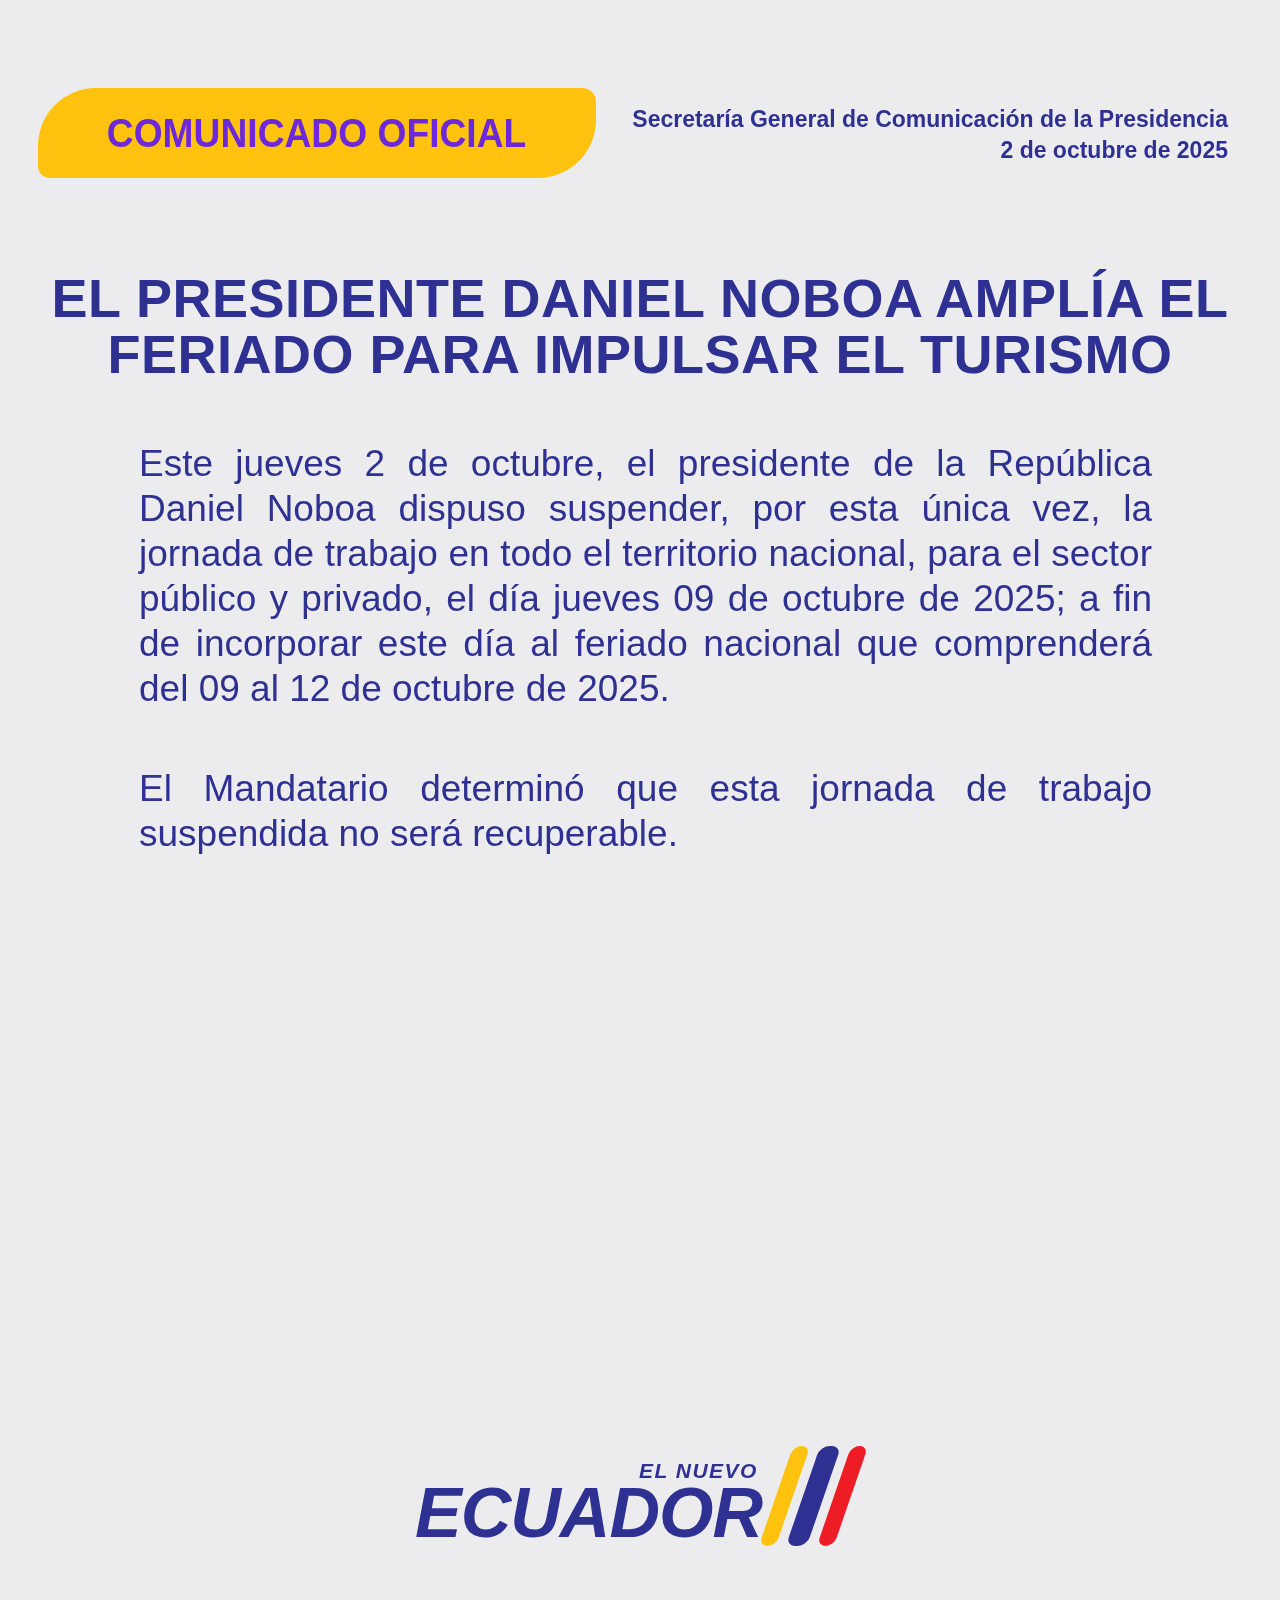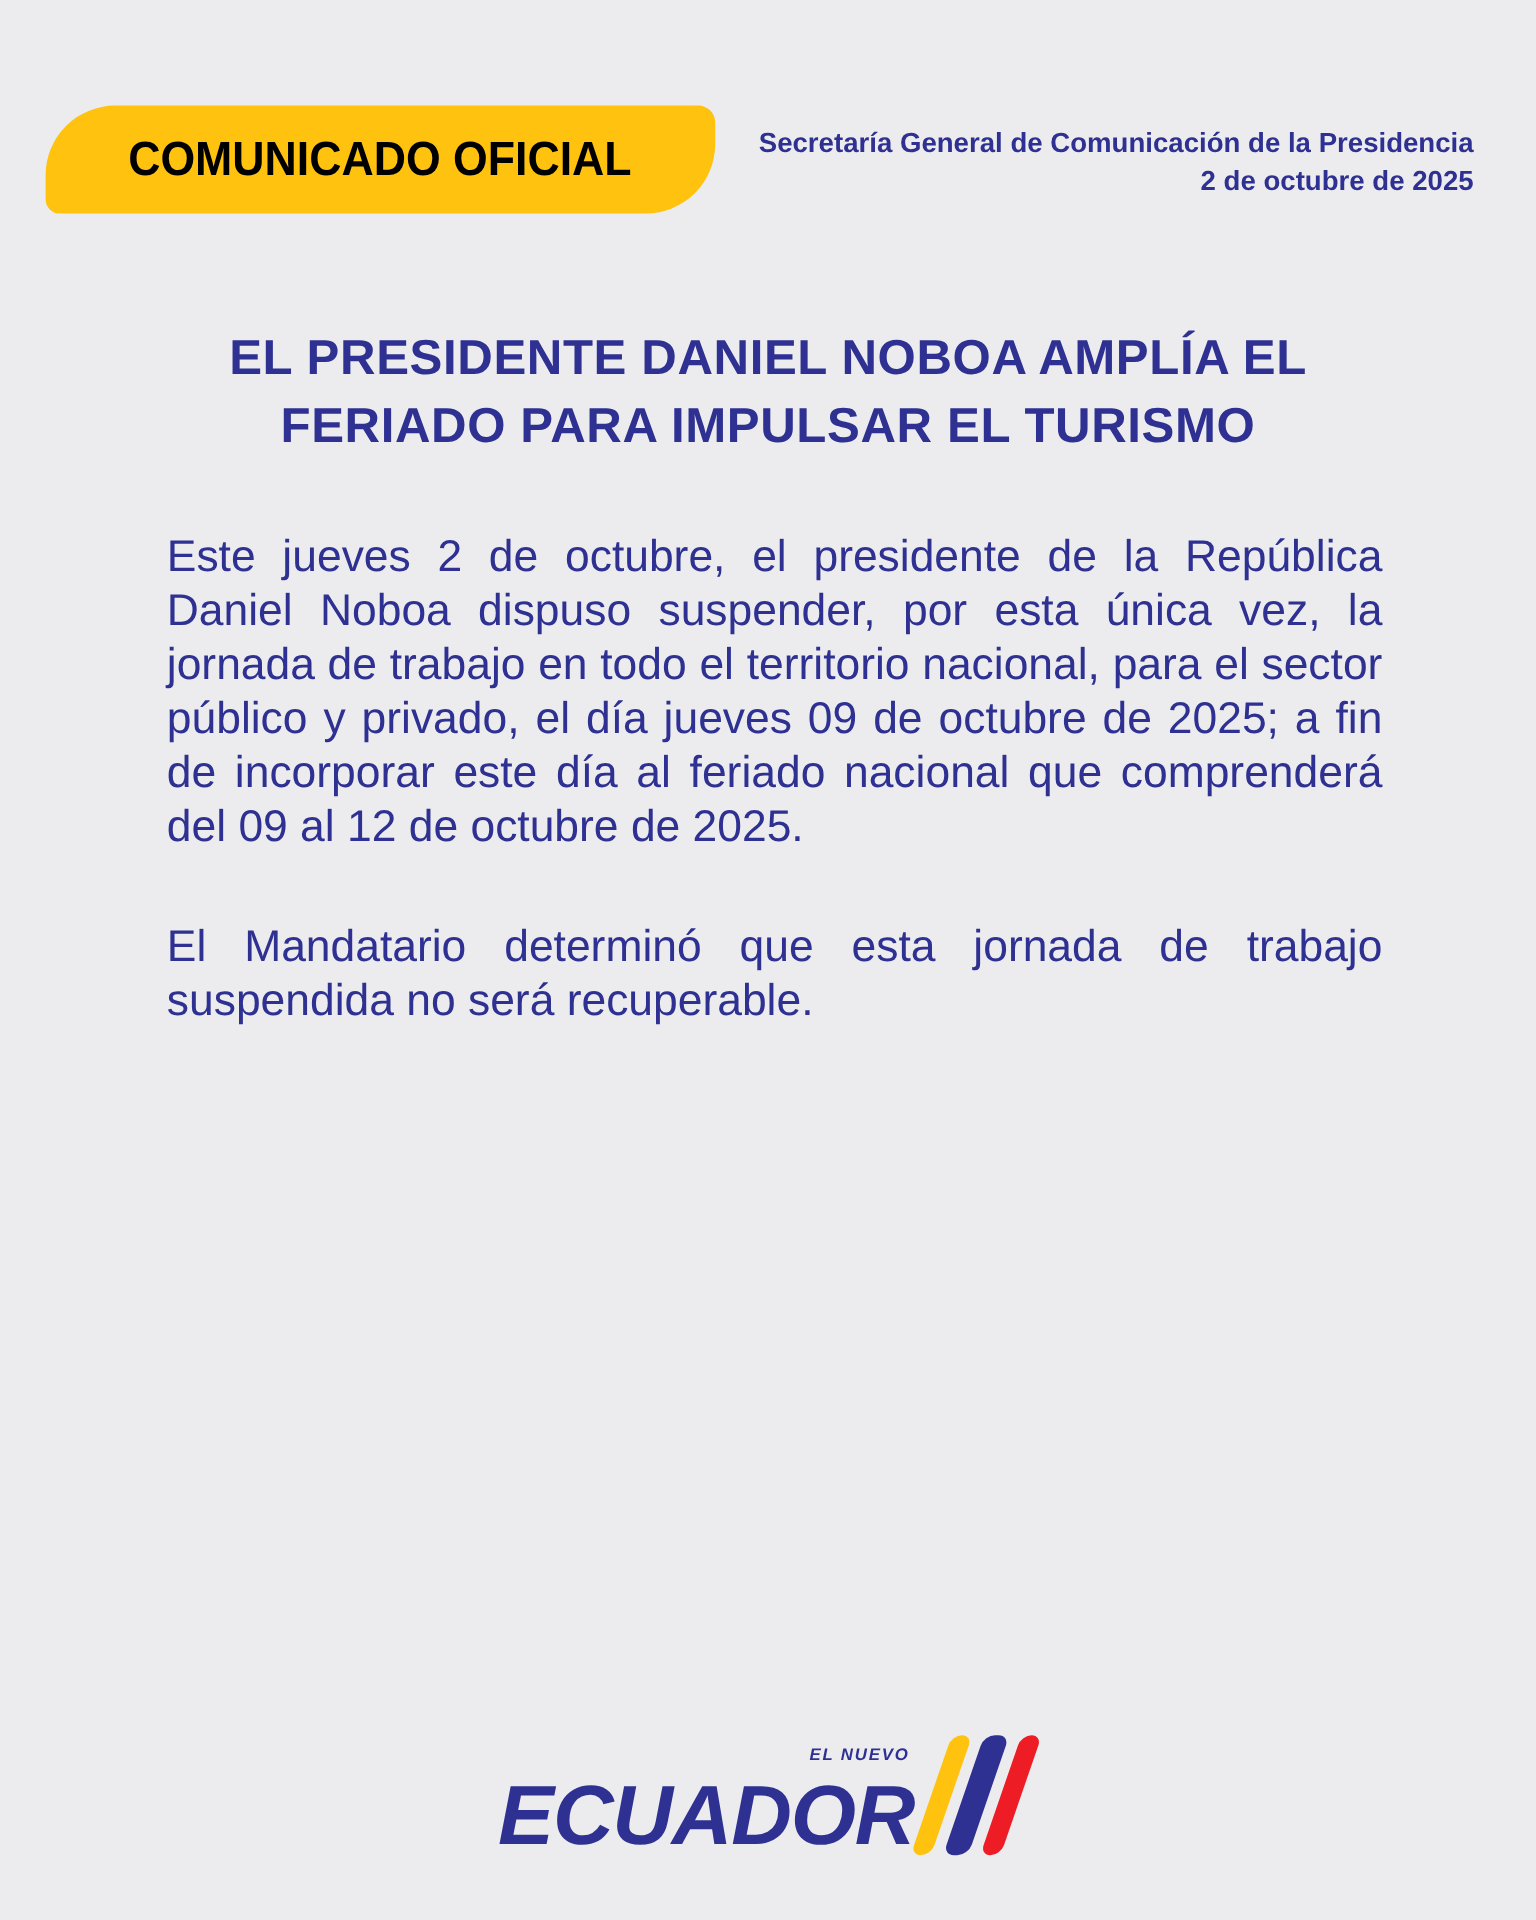--- a/index.html
+++ b/index.html
@@ -26,21 +26,21 @@
   .source {
     position:absolute; top:104px; right:52px;
     text-align:right; font-weight:bold;
     font-size:23px; line-height:31px;
   }
 
   
   .title {
     position:absolute; top:270px; left:40px; right:40px;
     text-align:center; font-weight:bold;
-    font-size:41px; line-height:56px;
+    font-size:54px; line-height:56px;
     letter-spacing:0.5px;
   }
 
   
   .content {
     position:absolute; top:441px; left:128px; width:1024px;
     font-size:37px; line-height:45px;
     text-align:justify; text-justify:inter-word;
   }
   .content p { margin:0 0 55px 11px; }
@@ -51,22 +51,22 @@
     position:absolute; top:1426px; left:0; right:0;
     display:flex; justify-content:center; align-items:flex-end;
     height:120px;
   }
   .logo-left {
     display:flex; flex-direction:column; align-items:flex-end;
     font-style:italic; font-weight:bold;
     padding-bottom:4px;
   }
   .tagline {
-    font-size:14px; letter-spacing:1.5px; line-height:1;
-    margin-bottom:16px; padding-right:4px;
+    font-size:21px; letter-spacing:1.5px; line-height:1;
+    margin-bottom:4px; padding-right:4px;
     white-space:nowrap;
   }
   .ecuador {
     font-size:70px; line-height:0.82; letter-spacing:-1px;
     white-space:nowrap;
   }
   .stripes {
     display:flex; align-items:stretch; gap:10px;
     height:100px; margin:0 14px 0 14px;
   }
@@ -79,21 +79,21 @@
     line-height:0.72; letter-spacing:1px;
     padding-bottom:6px;
     white-space:nowrap;
   }
 </style>
 </head>
 <body style="background: rgb(236, 236, 238); color: rgb(46, 49, 146);">
 
 <div class="page">
 
-  <div class="banner" style="background: rgb(255, 194, 14); color: #000000;">
+  <div class="banner" style="background: rgb(255, 194, 14); color: #6d28d9;">
     <span class="banner-label">COMUNICADO OFICIAL</span>
   </div>
 
   <div class="source">
     <div>Secretaría General de Comunicación de la Presidencia</div>
     <div>2 de octubre de 2025</div>
   </div>
 
   <div class="title">
     <div>EL PRESIDENTE DANIEL NOBOA AMPLÍA EL</div>

